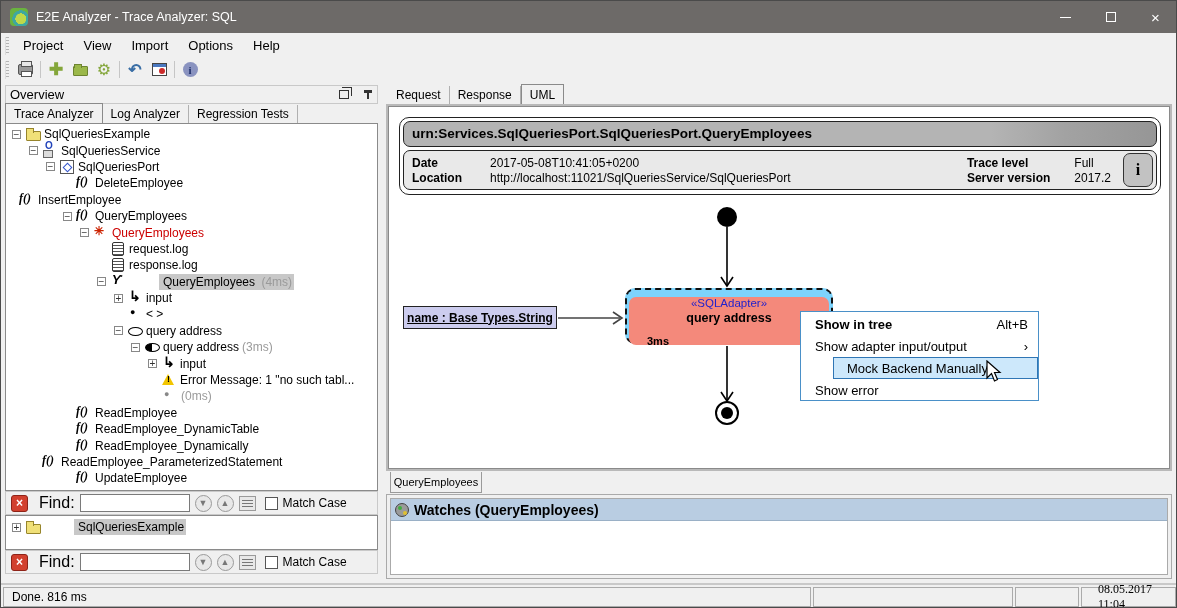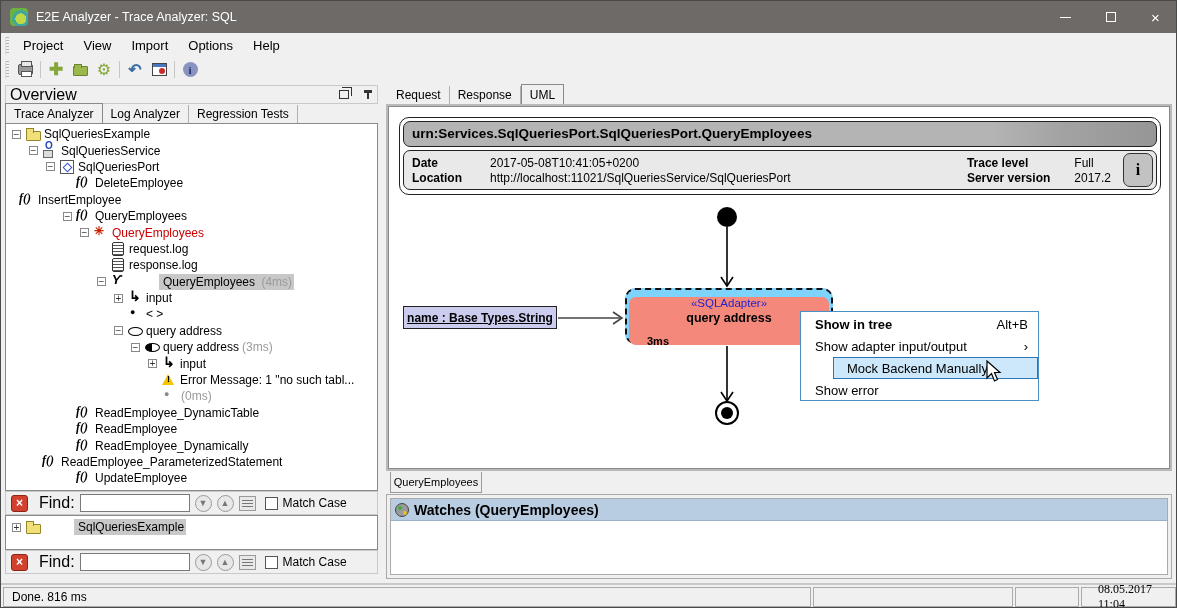--- a/index.html
+++ b/index.html
@@ -39,21 +39,21 @@
   .ic-undo{color:#3a6ea5;font-size:16px;font-weight:bold;line-height:1;}
   .ic-report{width:15px;height:13px;border:1px solid #444;background:#fff;position:relative;}
   .ic-report::before{content:"";position:absolute;left:0;top:0;right:0;height:3px;background:#4a78c0;}
   .ic-report::after{content:"";position:absolute;right:1px;bottom:1px;width:6px;height:6px;border-radius:50%;background:#cc2a2a;}
   .ic-info{width:15px;height:15px;border-radius:50%;background:#8a93c0;color:#20306a;font-weight:bold;
            font-family:"Liberation Serif",serif;font-size:11px;display:flex;align-items:center;justify-content:center;}
 
   
   .ovheader{position:absolute;left:4px;top:84px;width:373px;height:19px;display:flex;align-items:center;
             background:#f0f0f0;border:1px solid #c9c9c9;padding:0 4px;}
-  .ovtitle{flex:1;font-size:16px;}
+  .ovtitle{flex:1;font-size:13px;}
   .ic-float{width:10px;height:9px;border:1px solid #333;position:relative;margin-right:14px;}
   .ic-float::before{content:"";position:absolute;left:2px;top:-4px;width:9px;height:8px;border:1px solid #333;border-left:none;border-bottom:none;}
   .ic-pin{width:10px;height:12px;position:relative;}
   .ic-pin::before{content:"";position:absolute;left:4px;top:1px;width:2px;height:9px;background:#333;}
   .ic-pin::after{content:"";position:absolute;left:1px;top:1px;width:8px;height:3px;background:#333;}
 
   .ovtabs{position:absolute;left:4px;top:103px;width:373px;height:19px;display:flex;align-items:flex-end;}
   .ovtab{padding:2px 8px 2px 8px;font-size:12px;border-right:1px solid #b0b0b0;color:#000;}
   .ovtab.active{border:1px solid #8a8a8a;border-bottom:none;background:#f0f0f0;padding-top:3px;}
 
@@ -315,26 +315,26 @@
         <span class="tlabel">Error Message: 1 "no such tabl...</span>
       </div>
     <div class="trow" style="padding-left:142px">
         <span class="exp none"></span>
         <span class="ti ti-dotgray"></span>
         <span class="tsuffix">(0ms)</span>
       </div>
     <div class="trow" style="padding-left:57px">
         <span class="exp none"></span>
         <span class="ti ti-fn"></span>
+        <span class="tlabel">ReadEmployee</span>
+      </div>
+    <div class="trow" style="padding-left:57px">
+        <span class="exp none"></span>
+        <span class="ti ti-fn"></span>
         <span class="tlabel">ReadEmployee_DynamicTable</span>
-      </div>
-    <div class="trow" style="padding-left:57px">
-        <span class="exp none"></span>
-        <span class="ti ti-fn"></span>
-        <span class="tlabel">ReadEmployee</span>
       </div>
     <div class="trow" style="padding-left:57px">
         <span class="exp none"></span>
         <span class="ti ti-fn"></span>
         <span class="tlabel">ReadEmployee_Dynamically</span>
       </div>
     <div class="trow" style="padding-left:23px">
         <span class="exp none"></span>
         <span class="ti ti-fn"></span>
         <span class="tlabel">ReadEmployee_ParameterizedStatement</span>

